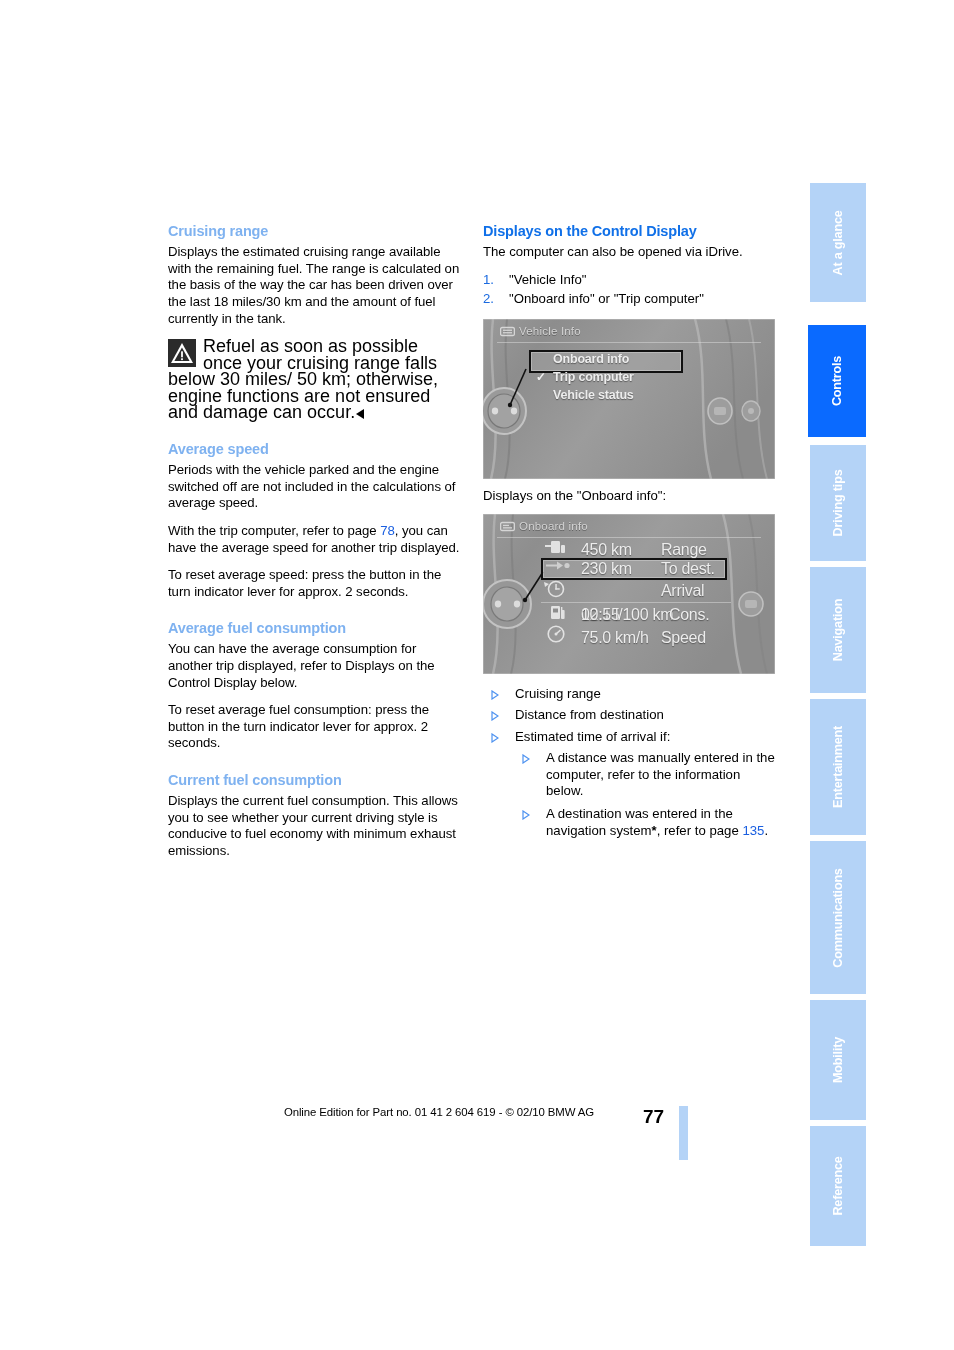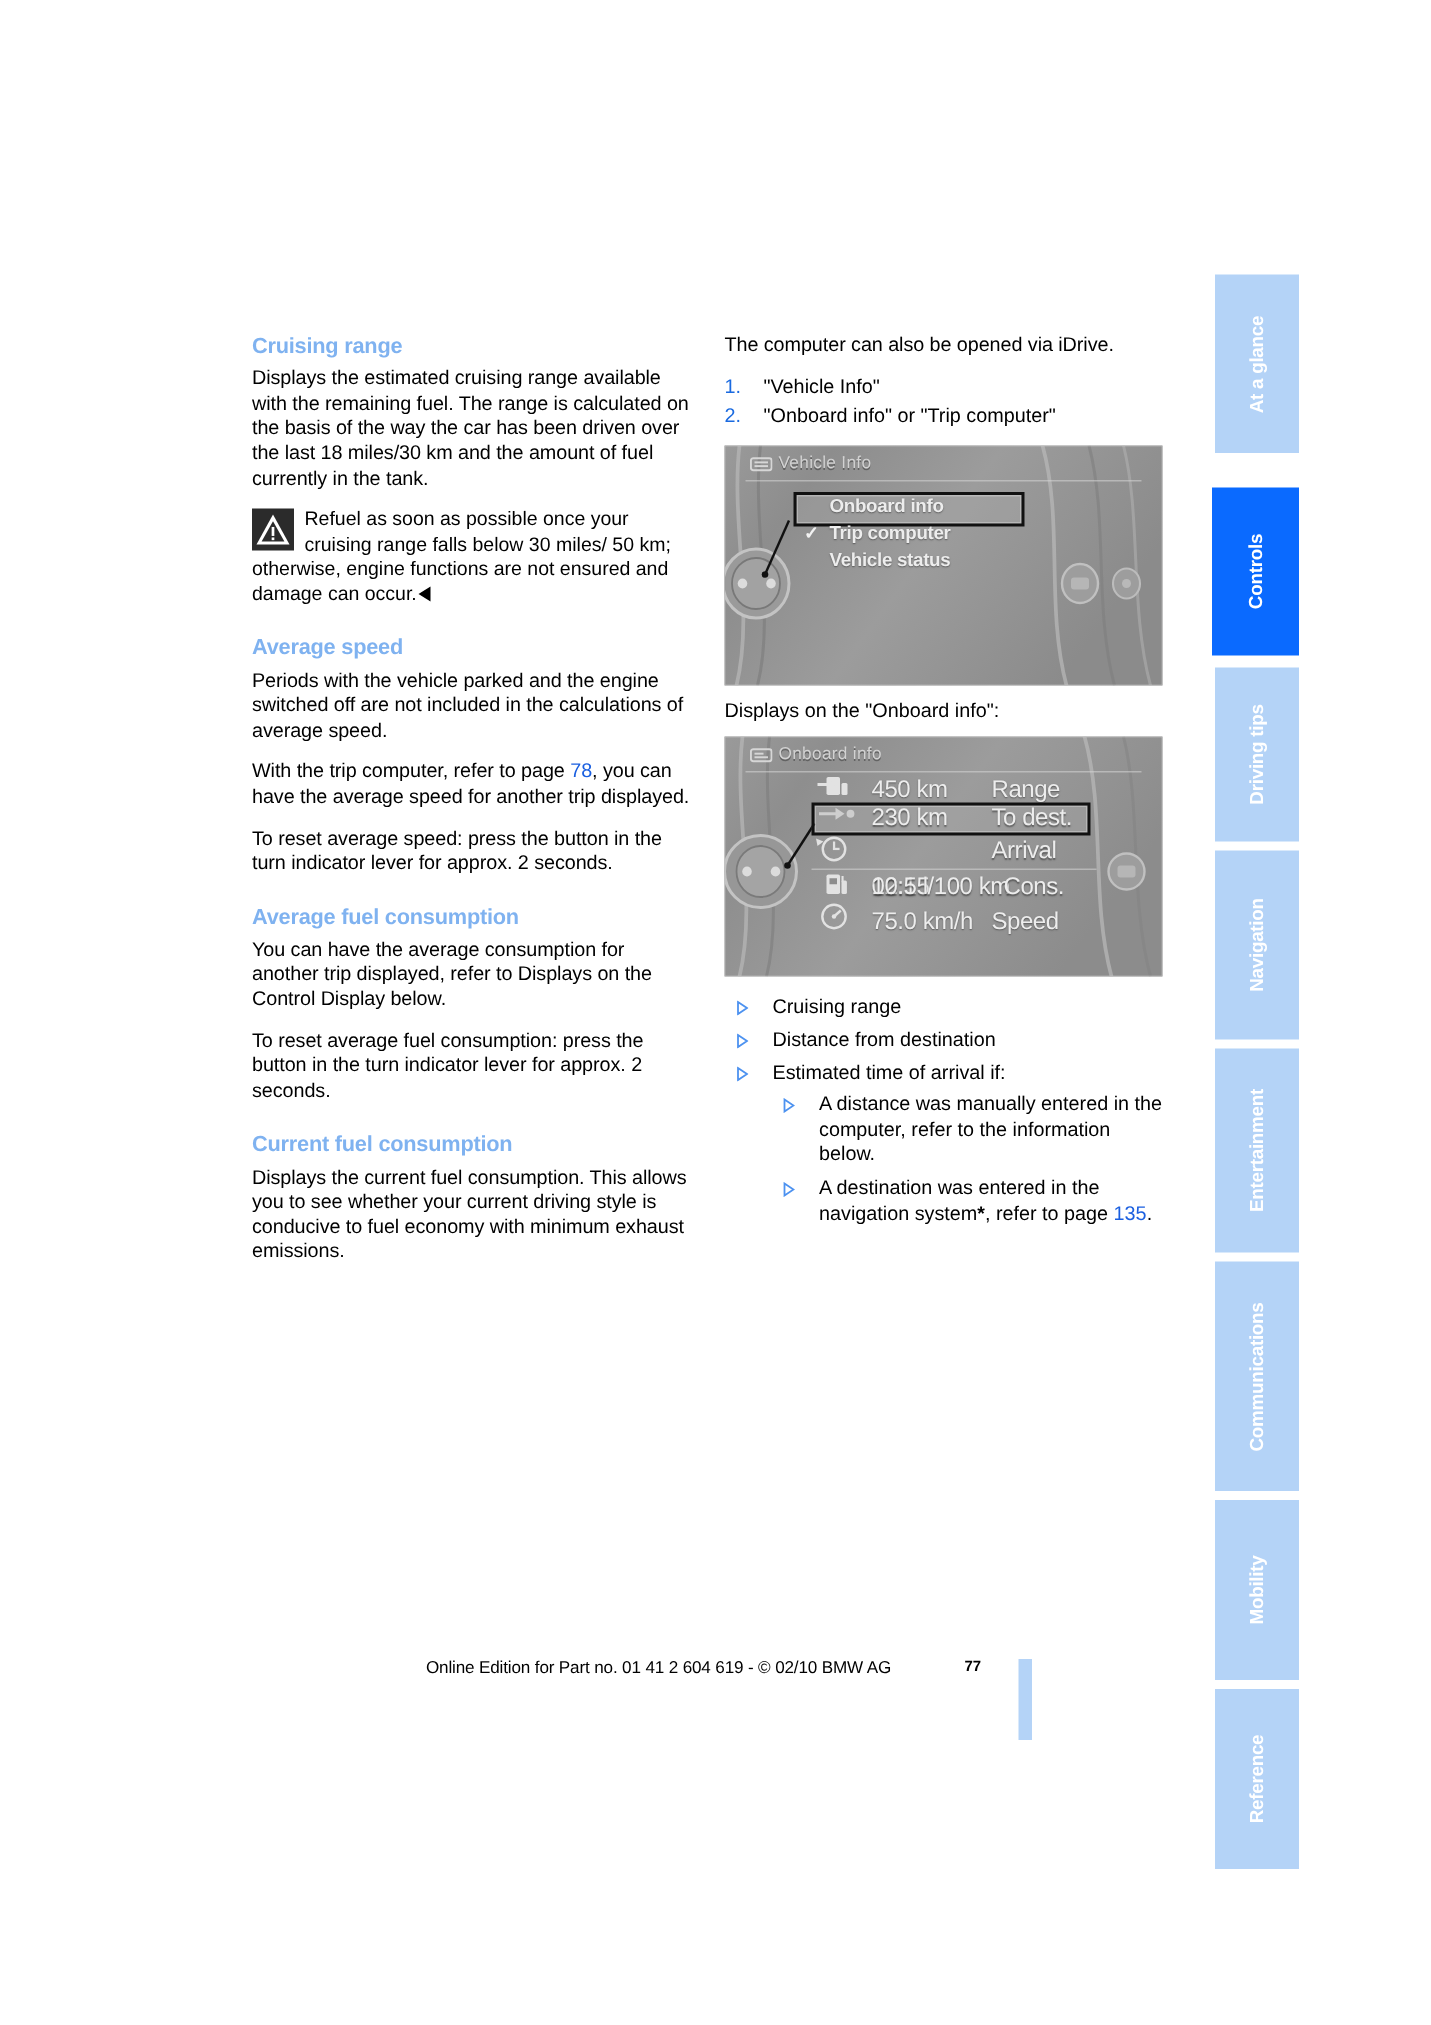--- a/index.html
+++ b/index.html
@@ -62,21 +62,21 @@
   p.body:last-child { margin-bottom: 0; }
   p.tight { margin-bottom: 11px; }
 
   .pagelink {
     color: #1a5fe0;
   }
 
   
   .warning {
     position: relative;
-    font-size: 13px;
+    font-size: 18px;
     line-height: 16.6px;
     margin: 0 0 11px 0;
   }
   .warn-icon {
     float: left;
     width: 28px;
     height: 28px;
     margin: 1px 7px 1px 0;
     background: #2b2b2b;
     position: relative;
@@ -260,21 +260,21 @@
   }
   .footer .legal {
     font-size: 11.4px;
     color: #000;
     letter-spacing: -0.1px;
   }
   .pageno {
     position: absolute;
     left: 643px;
     top: 1106px;
-    font-size: 10px;
+    font-size: 19px;
     font-weight: bold;
     color: #000;
   }
   .pagebar {
     position: absolute;
     left: 679px;
     top: 1106px;
     width: 9px;
     height: 54px;
     background: #b4d3f7;
@@ -310,20 +310,21 @@
     <h2 class="section-title spaced">Average fuel consumption</h2>
     <p class="body">You can have the average consumption for another trip displayed, refer to Displays on the Control Display below.</p>
     <p class="body">To reset average fuel consumption: press the button in the turn indicator lever for approx. 2 seconds.</p>
 
     <h2 class="section-title spaced">Current fuel consumption</h2>
     <p class="body">Displays the current fuel consumption. This allows you to see whether your current driving style is conducive to fuel economy with minimum exhaust emissions.</p>
   </div>
 
   <div class="col-right">
 
+    <h2 class="section-title strong">Displays on the Control Display</h2>
     <p class="body tight">The computer can also be opened via iDrive.</p>
 
     <ol class="numlist">
       <li>
         <span class="num">1.</span>
         <span>"Vehicle Info"</span>
       </li>
       <li>
         <span class="num">2.</span>
         <span>"Onboard info" or "Trip computer"</span>

